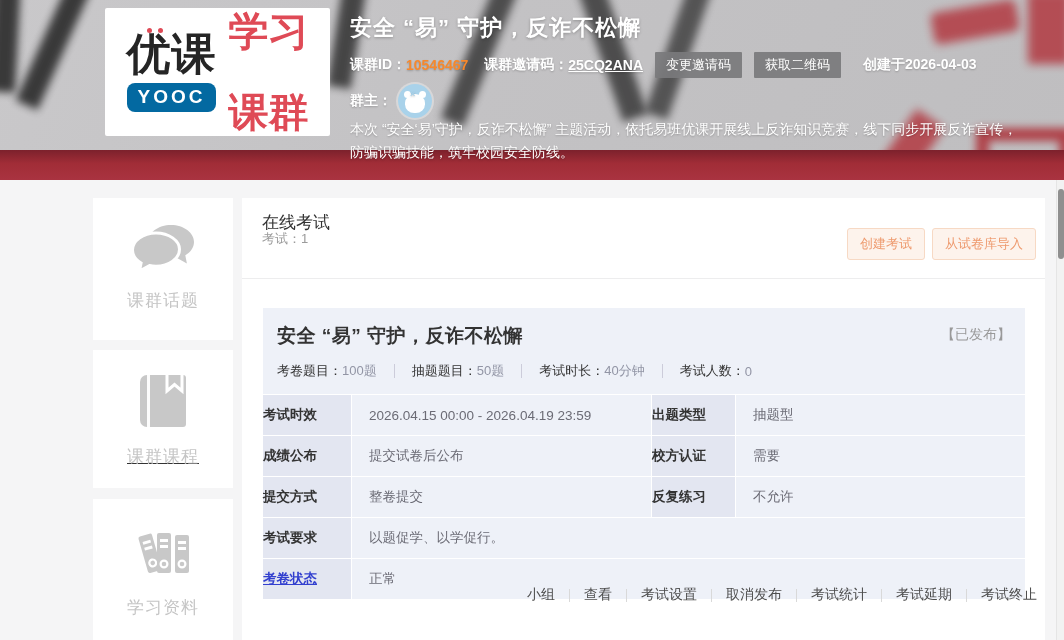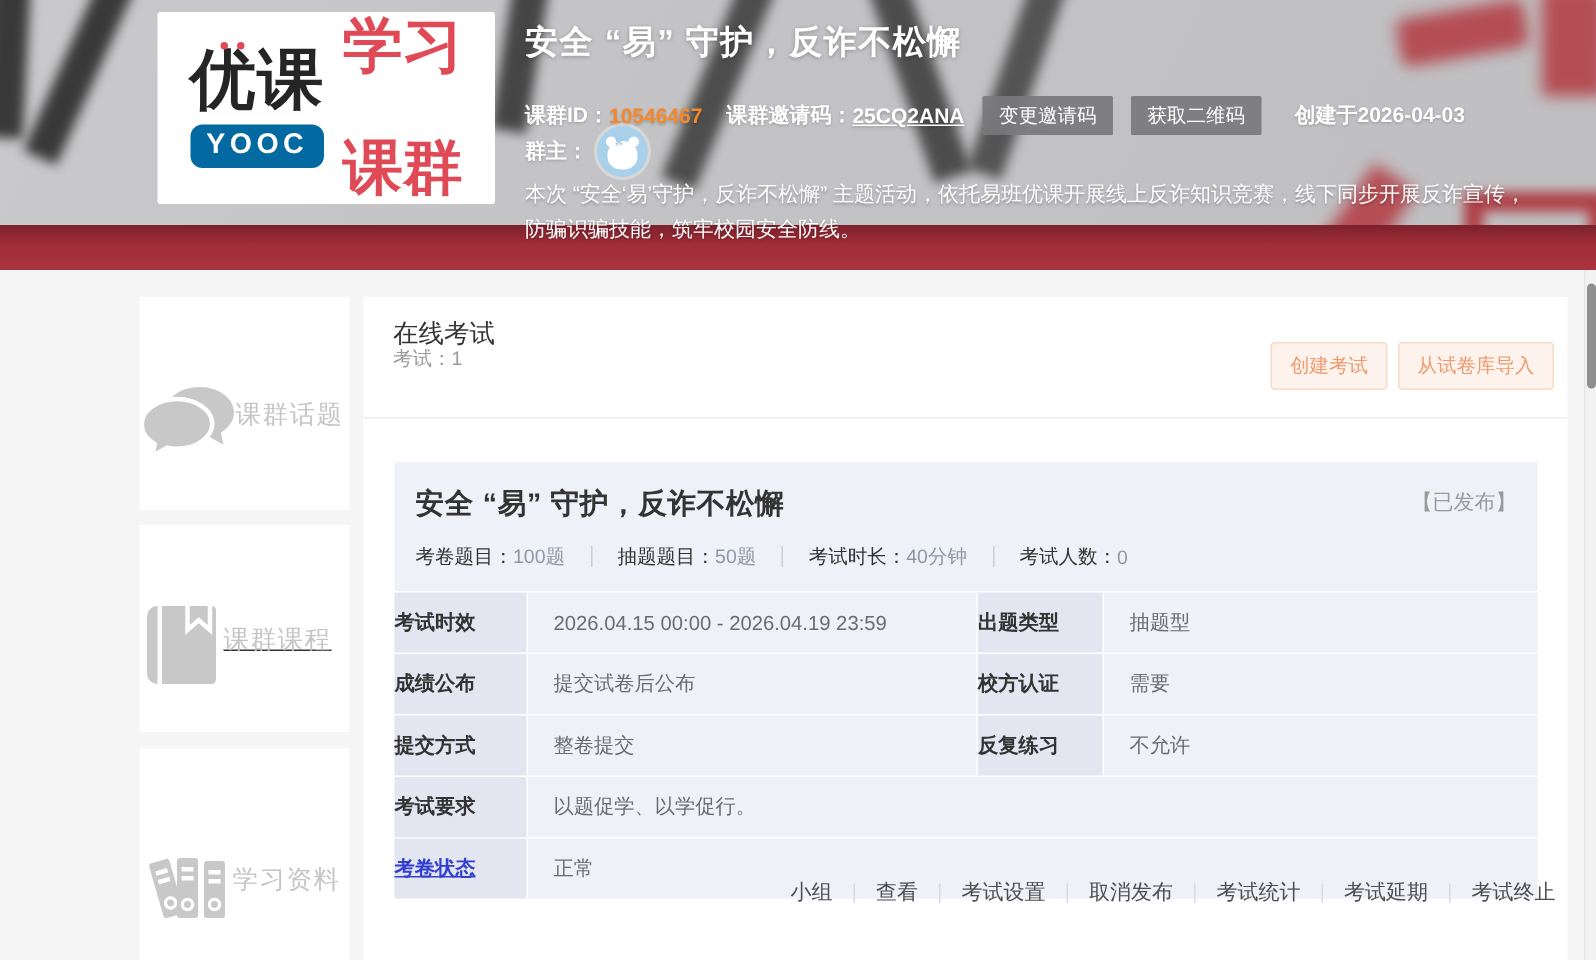--- a/index.html
+++ b/index.html
@@ -37,21 +37,21 @@
   .logo-dots::before,.logo-dots::after { content:""; position:absolute; top:0; width:5px; height:5px;
     border-radius:50%; background:#df4a56; }
   .logo-dots::before { left:0; } .logo-dots::after { right:0; }
   .logo-pill { margin-top:7px; background:#0369a1; color:#fff; font-size:19px; font-weight:bold;
     letter-spacing:3px; padding:3px 11px; border-radius:8px; line-height:1.2; }
   .logo-right { display:flex; flex-direction:column; color:#df4a56; font-size:40px; font-weight:bold; line-height:1.12;gap:36px; }
 
   
   .h-title { position:absolute; left:350px; top:13px; z-index:2; color:#fff; font-size:22px;
     font-weight:bold; letter-spacing:1px; text-shadow:0 1px 3px rgba(0,0,0,.28); }
-  .h-meta { position:absolute; left:350px; top:64px; z-index:2; display:flex; align-items:center;
+  .h-meta { position:absolute; left:350px; top:52px; z-index:2; display:flex; align-items:center;
     color:#fff; font-size:14px; font-weight:bold; text-shadow:0 1px 2px rgba(0,0,0,.22); }
   .id-value { color:#f6882c; margin-right:16px; }
   .invite-code { color:#fff; text-decoration:underline; cursor:pointer; }
   .gray-btn { margin-left:12px; background:rgba(122,122,124,.92); border:none; color:#fff;
     font-size:13px; padding:4px 11px; cursor:pointer; font-family:inherit; border-radius:1px; }
   .created { margin-left:22px; font-weight:bold; }
   .h-owner { position:absolute; left:350px; top:84px; z-index:2; display:flex; align-items:center;
     color:#fff; font-size:14px; font-weight:bold; text-shadow:0 1px 2px rgba(0,0,0,.22); }
   .avatar { width:34px; height:34px; border-radius:50%; background:#a9d2ea; margin-left:6px;
     position:relative; overflow:hidden; cursor:pointer; box-shadow:0 0 0 2px rgba(255,255,255,.35); }
@@ -60,21 +60,21 @@
   .avatar .bear::before,.avatar .bear::after { content:""; position:absolute; top:-3px; width:7px;
     height:7px; border-radius:50%; background:#fff; }
   .avatar .bear::before { left:-1px; } .avatar .bear::after { right:-1px; }
   .avatar .mark { position:absolute; left:12px; top:6px; color:#a9d2ea; font-size:9px; line-height:1; }
   .h-desc { position:absolute; left:350px; top:118px; width:714px; z-index:2; color:#fff;
     font-size:14px; line-height:23px; white-space:nowrap; overflow:hidden;
     text-shadow:0 1px 2px rgba(0,0,0,.25); }
 
   
   .sidebar { position:absolute; left:93px; top:198px; width:140px; }
-  .side-card { background:#fff; display:flex; flex-direction:row; align-items:center;
+  .side-card { background:#fff; display:flex; flex-direction:column; align-items:center;
     cursor:pointer; }
   .side-card.c1 { height:142px; } .side-card.c2 { height:138px; margin-top:10px;text-decoration:underline; }
   .side-card.c3 { height:160px; margin-top:11px; }
   .side-icon { margin-top:26px; }
   .c2 .side-icon { margin-top:22px; }
   .side-label { margin-top:15px; font-size:17px; color:#c5c5c5; letter-spacing:1px; }
 
   
   .panel { position:absolute; left:242px; top:198px; width:803px; height:442px; background:#fff; }
   .panel-title { position:absolute; left:20px; top:13px; font-size:17px; color:#333; }

